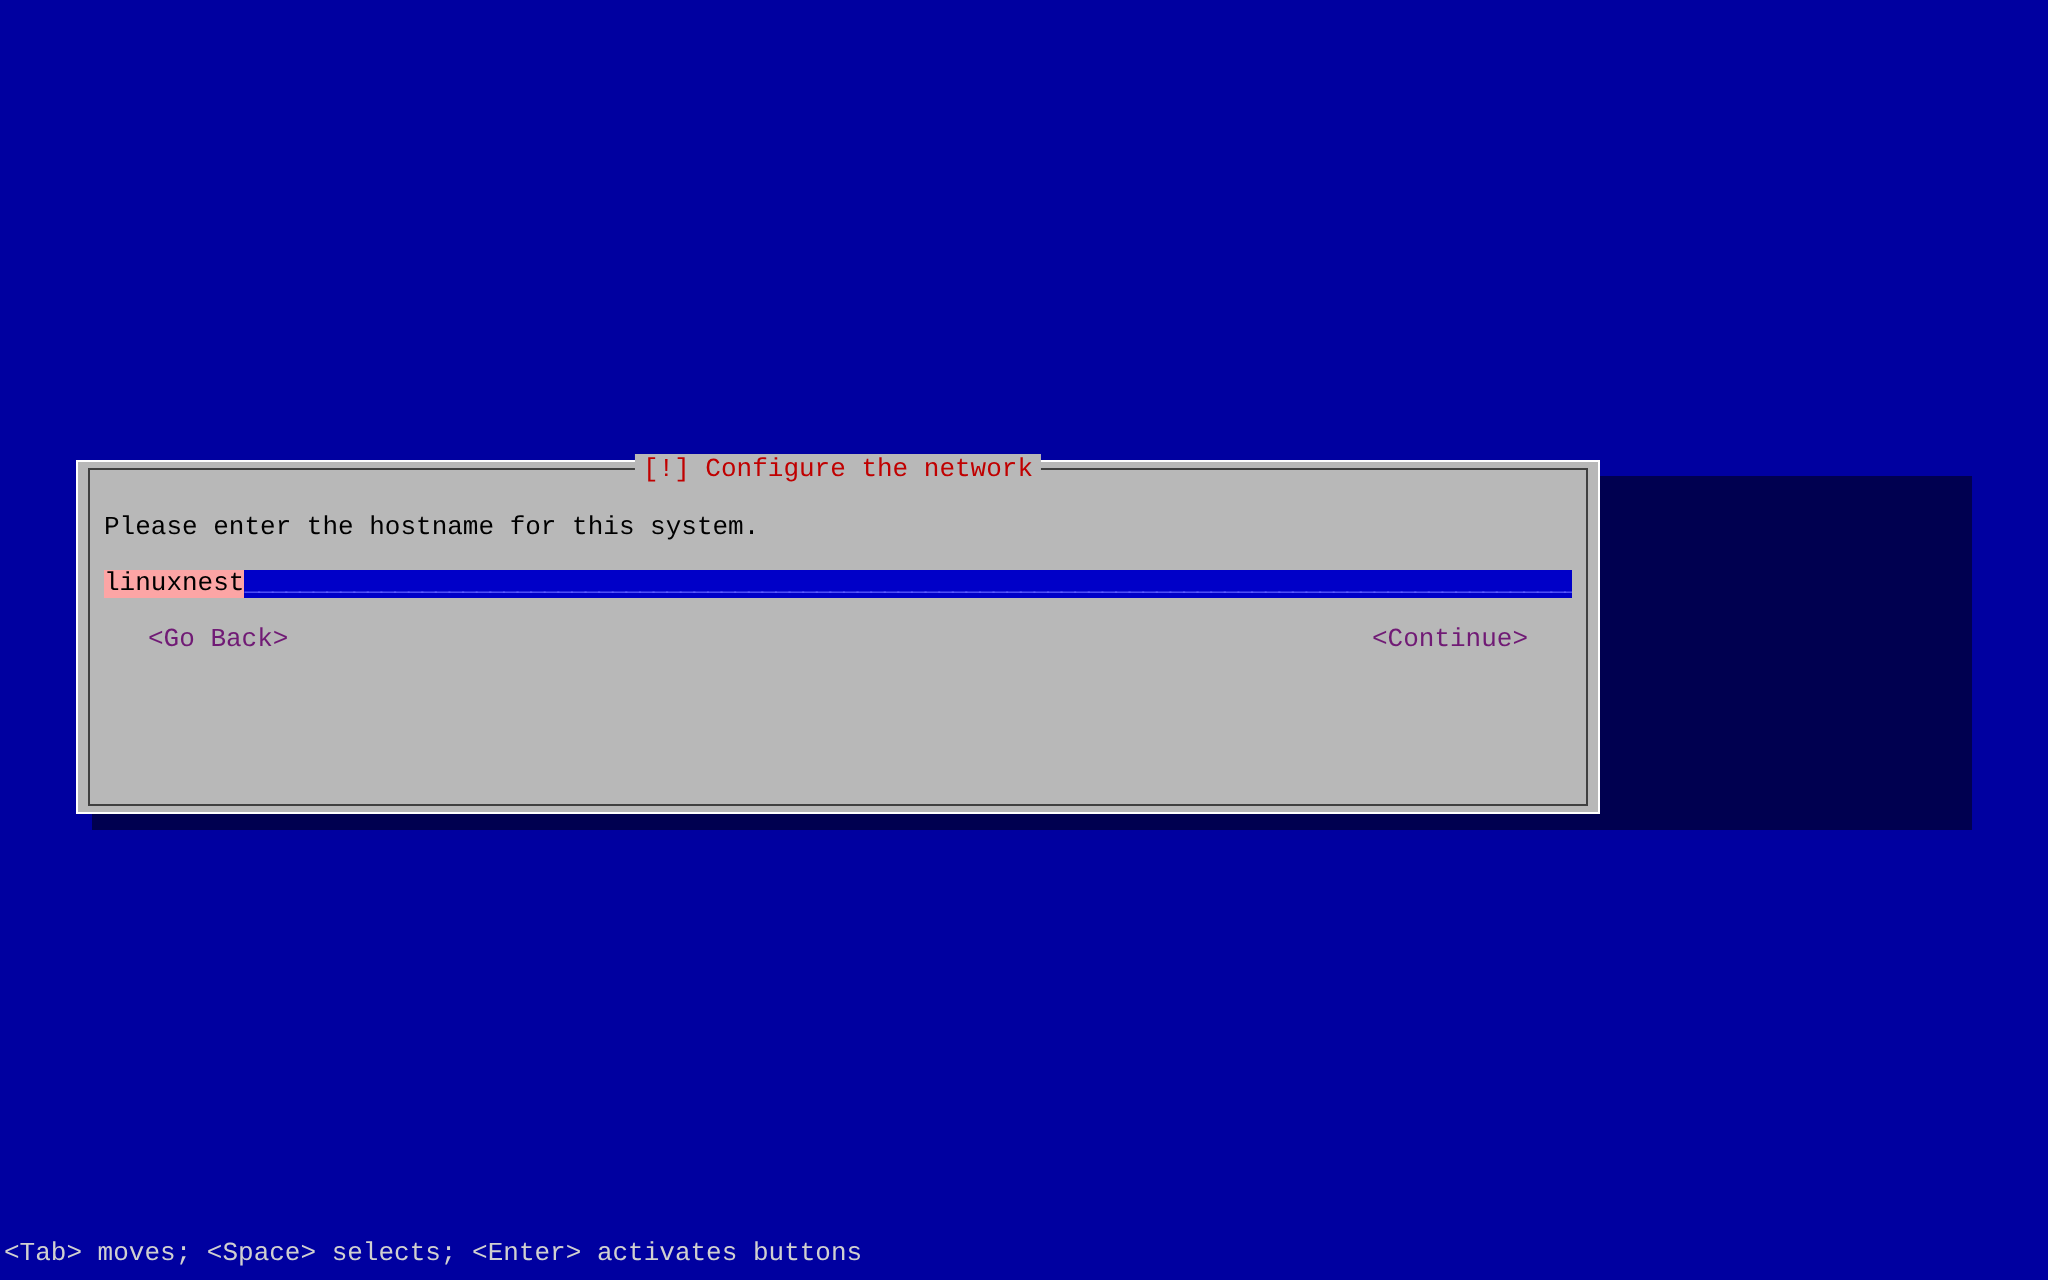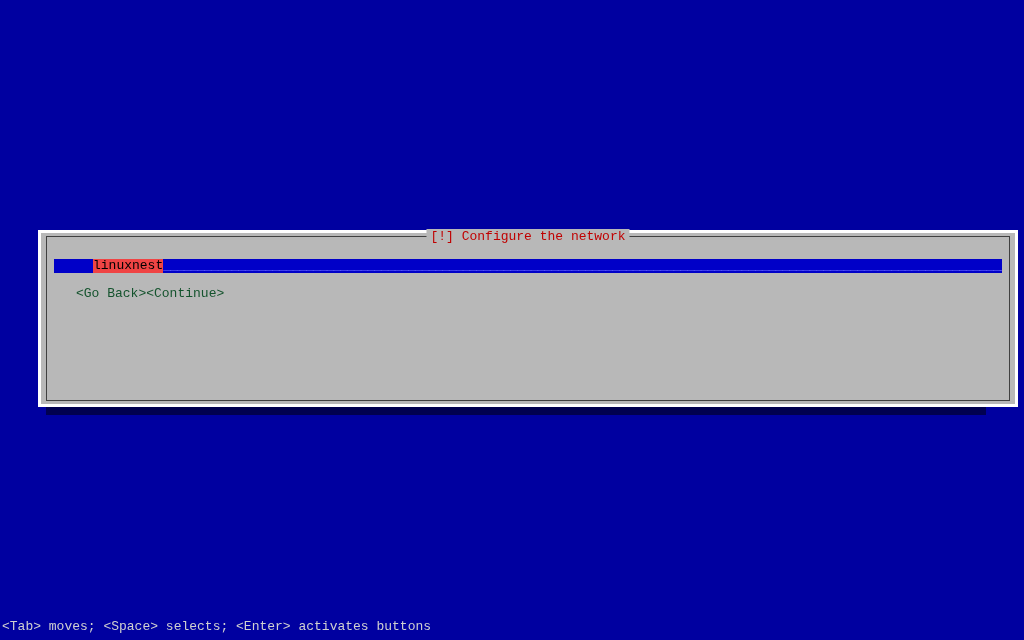--- a/index.html
+++ b/index.html
@@ -21,24 +21,24 @@
       top: 238px;
       left: 46px;
       width: 940px;
       height: 177px;
       background-color: #000050;
     }
     .dialog {
       position: absolute;
       top: 230px;
       left: 38px;
-      width: 980px;
+      width: 762px;
       height: 177px;
       background-color: #b8b8b8;
-      border: 3px solid #ffffff;
+      border: 1px solid #ffffff;
     }
     .dialog-inner {
       position: absolute;
       top: 3px;
       left: 5px;
       right: 5px;
       bottom: 3px;
       border: 1px solid #404040;
     }
     .dialog-title {
@@ -69,40 +69,39 @@
       position: relative;
       width: 100%;
       height: 14px;
       background-color: #0000c8;
       color: #fff;
       display: flex;
       align-items: center;
       margin-bottom: 14px;
     }
     .input-value {
-      background-color: #ef4444;
+      background-color: #fca5a5;
       color: #000;
       height: 14px;
       display: inline-block;
       white-space: pre;
-      margin-left: 39px;
     }
     .input-fill {
       flex: 1;
       color: #6060ff;
       height: 14px;
       overflow: hidden;
       white-space: nowrap;
       letter-spacing: -1px;
     }
     .button-row {
       display: flex;
-      justify-content: flex-start;
+      justify-content: space-between;
       padding: 0 22px 0 22px;
-      color: #14532d;
+      color: #701a75;
     }
     .nav-button {
       cursor: pointer;
     }
     .footer-help {
       position: absolute;
       bottom: 6px;
       left: 2px;
       color: #d0d0d0;
       text-align: right;
@@ -110,20 +109,21 @@
   </style>
 </head>
 <body>
 
 <div class="dialog-shadow"></div>
 
 <div class="dialog">
   <div class="dialog-inner">
     <div class="dialog-title">[!] Configure the network</div>
     <div class="dialog-content">
+      <div class="prompt-line">Please enter the hostname for this system.</div>
       <div class="input-line">
         <span class="input-value">linuxnest</span>
         <span class="input-fill">________________________________________________________________________________________________________________________________________________________________________________________________________________________________________________________________________________</span>
       </div>
       <div class="button-row">
         <span class="nav-button">&lt;Go Back&gt;</span>
         <span class="nav-button">&lt;Continue&gt;</span>
       </div>
     </div>
   </div>

